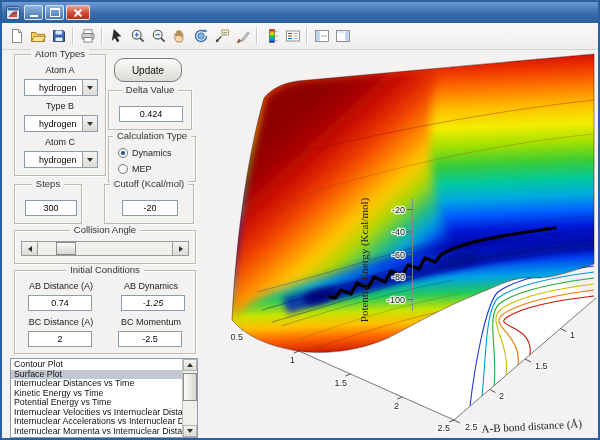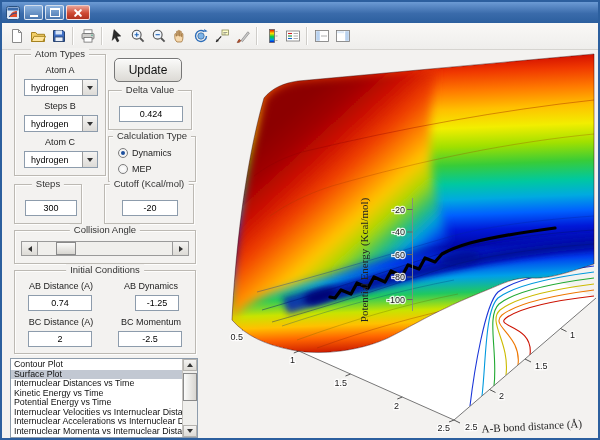--- a/index.html
+++ b/index.html
@@ -20,27 +20,27 @@
   
   .toolbar{position:absolute;left:0;top:21px;right:0;height:26px;background:linear-gradient(#f9f8f6,#efeeec);border-bottom:1px solid #d6d4d0;display:flex;align-items:center;padding:0 4px;}
   .tbtn{width:21px;height:21px;border:1px solid transparent;border-radius:2px;background:none;padding:1px;margin:0;display:flex;align-items:center;justify-content:center;}
   .tbtn svg{width:16px;height:16px;display:block;}
   .tsep{width:1px;height:18px;background:#cfcdc9;border-right:1px solid #fff;margin:0 3px;}
   
   .panel{position:absolute;border:1px solid #bcb9b3;box-shadow:inset 1px 1px 0 #fdfdfc, 1px 1px 0 #fdfdfc;background:#f3f2f0;box-sizing:border-box;}
   .ptitle{position:absolute;top:-7px;left:50%;transform:translateX(-50%);background:#f3f2f0;padding:0 4px;font-size:9.5px;color:#333;white-space:nowrap;}
   .lbl{position:absolute;left:0;right:0;text-align:center;font-size:9px;color:#222;white-space:nowrap;}
   .dd{position:absolute;height:17px;background:#fff;border:1px solid #8d9cac;display:flex;align-items:center;box-sizing:border-box;}
-  .ddtext{flex:1;font-size:9px;padding-left:6px;white-space:nowrap;overflow:hidden;}
+  .ddtext{flex:1;font-size:9px;padding-left:14px;white-space:nowrap;overflow:hidden;}
   .ddbtn{width:14px;height:100%;background:linear-gradient(#f5f4f2,#dddbd7);border-left:1px solid #9a9a9a;display:flex;align-items:center;justify-content:center;}
   .arr-down{width:0;height:0;border-left:3.5px solid transparent;border-right:3.5px solid transparent;border-top:4px solid #333;}
   .arr-up{width:0;height:0;border-left:3.5px solid transparent;border-right:3.5px solid transparent;border-bottom:4px solid #333;}
   .arr-left{width:0;height:0;border-top:3.5px solid transparent;border-bottom:3.5px solid transparent;border-right:4px solid #333;}
   .arr-right{width:0;height:0;border-top:3.5px solid transparent;border-bottom:3.5px solid transparent;border-left:4px solid #333;}
-  .btn{position:absolute;border:1px solid #777;border-radius:5px;background:linear-gradient(#fafaf9,#dcdad5);font-size:12px;color:#111;display:flex;align-items:center;justify-content:center;box-shadow:inset 0 1px 0 #fff;}
+  .btn{position:absolute;border:1px solid #777;border-radius:10px;background:linear-gradient(#fafaf9,#dcdad5);font-size:10px;color:#111;display:flex;align-items:center;justify-content:center;box-shadow:inset 0 1px 0 #fff;}
   .efield{position:absolute;height:16px;background:#fff;border:1px solid #8d9cac;font-size:9px;display:flex;align-items:center;justify-content:center;box-sizing:border-box;}
   .radio-row{position:absolute;display:flex;align-items:center;gap:4px;}
   .radio{width:10px;height:10px;border:1px solid #7d7d7d;border-radius:50%;background:radial-gradient(#fff,#e9e9e9);position:relative;box-sizing:border-box;}
   .radio.sel::after{content:"";position:absolute;left:2px;top:2px;width:4px;height:4px;border-radius:50%;background:#1c4f9c;}
   .radio-lab{font-size:9px;color:#222;}
   .slider{position:absolute;height:15px;border:1px solid #9a9a9a;background:#f0efec;box-sizing:border-box;}
   .sbtn{position:absolute;top:0;width:15px;height:13px;background:linear-gradient(#f4f3f1,#dddbd6);border:0;display:flex;align-items:center;justify-content:center;}
   .sbtn.left{left:0;border-right:1px solid #9a9a9a;}
   .sbtn.right{right:0;border-left:1px solid #9a9a9a;}
   .sthumb{position:absolute;top:0;height:13px;width:20px;background:linear-gradient(#fbfbfa,#d8d6d1);border:1px solid #8a8a8a;box-sizing:border-box;}
@@ -200,21 +200,21 @@
 
   <div class="panel" style="left:12px;top:52px;width:92px;height:122px;">
     <span class="ptitle">Atom Types</span>
     <span class="lbl" style="top:10px">Atom A</span>
     <div class="dd" style="left:9px;top:24px;width:74px;">
       <span class="ddtext">hydrogen</span>
       <span class="ddbtn">
           <i class="arr-down"></i>
         </span>
     </div>
-    <span class="lbl" style="top:46px">Steps B</span>
+    <span class="lbl" style="top:46px">Type B</span>
     <div class="dd" style="left:9px;top:60px;width:74px;">
       <span class="ddtext">hydrogen</span>
       <span class="ddbtn">
           <i class="arr-down"></i>
         </span>
     </div>
     <span class="lbl" style="top:82px">Atom C</span>
     <div class="dd" style="left:9px;top:96px;width:74px;">
       <span class="ddtext">hydrogen</span>
       <span class="ddbtn">
@@ -263,21 +263,21 @@
           <i class="arr-right"></i>
         </span>
     </div>
   </div>
 
   <div class="panel" style="left:12px;top:268px;width:182px;height:84px;">
     <span class="ptitle">Initial Conditions</span>
     <span class="lbl" style="left:4px;top:10px;width:84px;right:auto;">AB Distance (A)</span>
     <span class="lbl" style="left:94px;top:10px;width:84px;right:auto;">AB Dynamics</span>
     <div class="efield" style="left:13px;top:24px;width:64px;">0.74</div>
-    <div class="efield" style="left:120px;top:24px;width:44px;">-1.25</div>
+    <div class="efield" style="left:106px;top:24px;width:64px;font-style:italic;">-1.25</div>
     <span class="lbl" style="left:4px;top:46px;width:84px;right:auto;">BC Distance (A)</span>
     <span class="lb l lbl" style="left:94px;top:46px;width:84px;right:auto;">BC Momentum</span>
     <div class="efield" style="left:13px;top:60px;width:64px;">2</div>
     <div class="efield" style="left:103px;top:60px;width:64px;">-2.5</div>
   </div>
 
   <div class="listbox" style="left:8px;top:356px;width:188px;height:80px;">
     <div style="position:absolute;left:0;top:1px;right:14px;">
       <div class="litem">Contour Plot</div>
       <div class="litem sel">Surface Plot</div>

